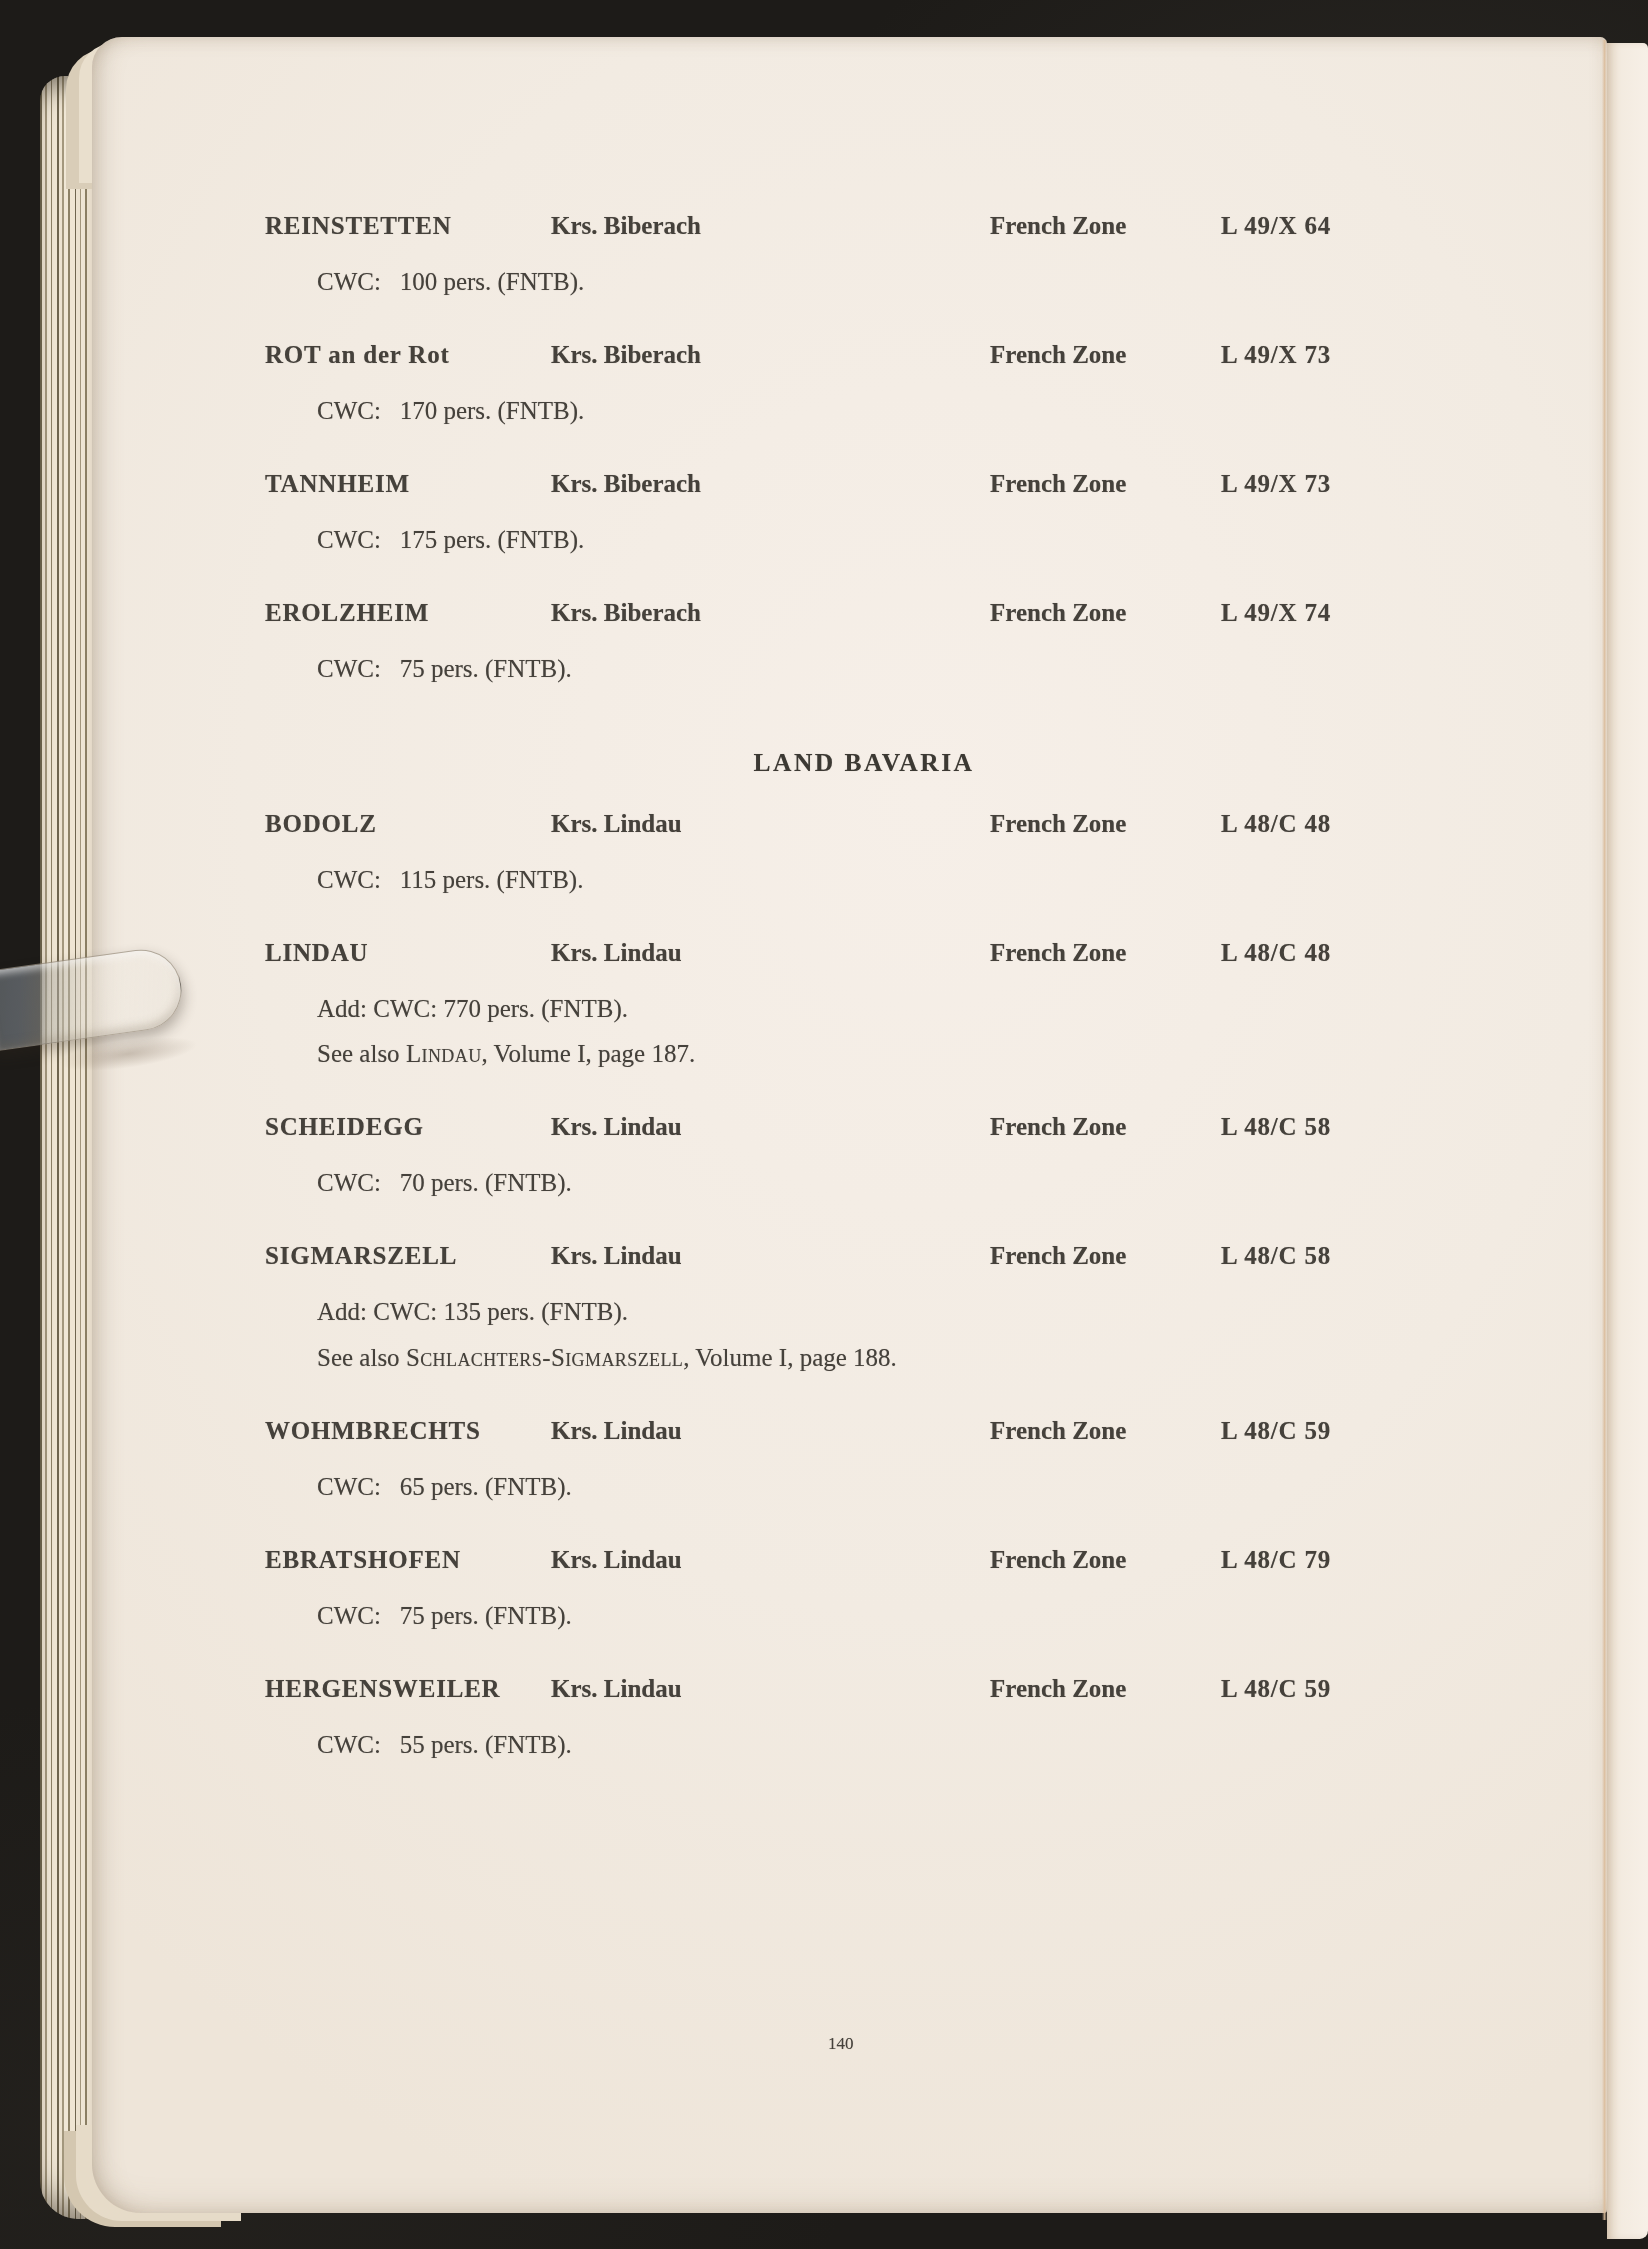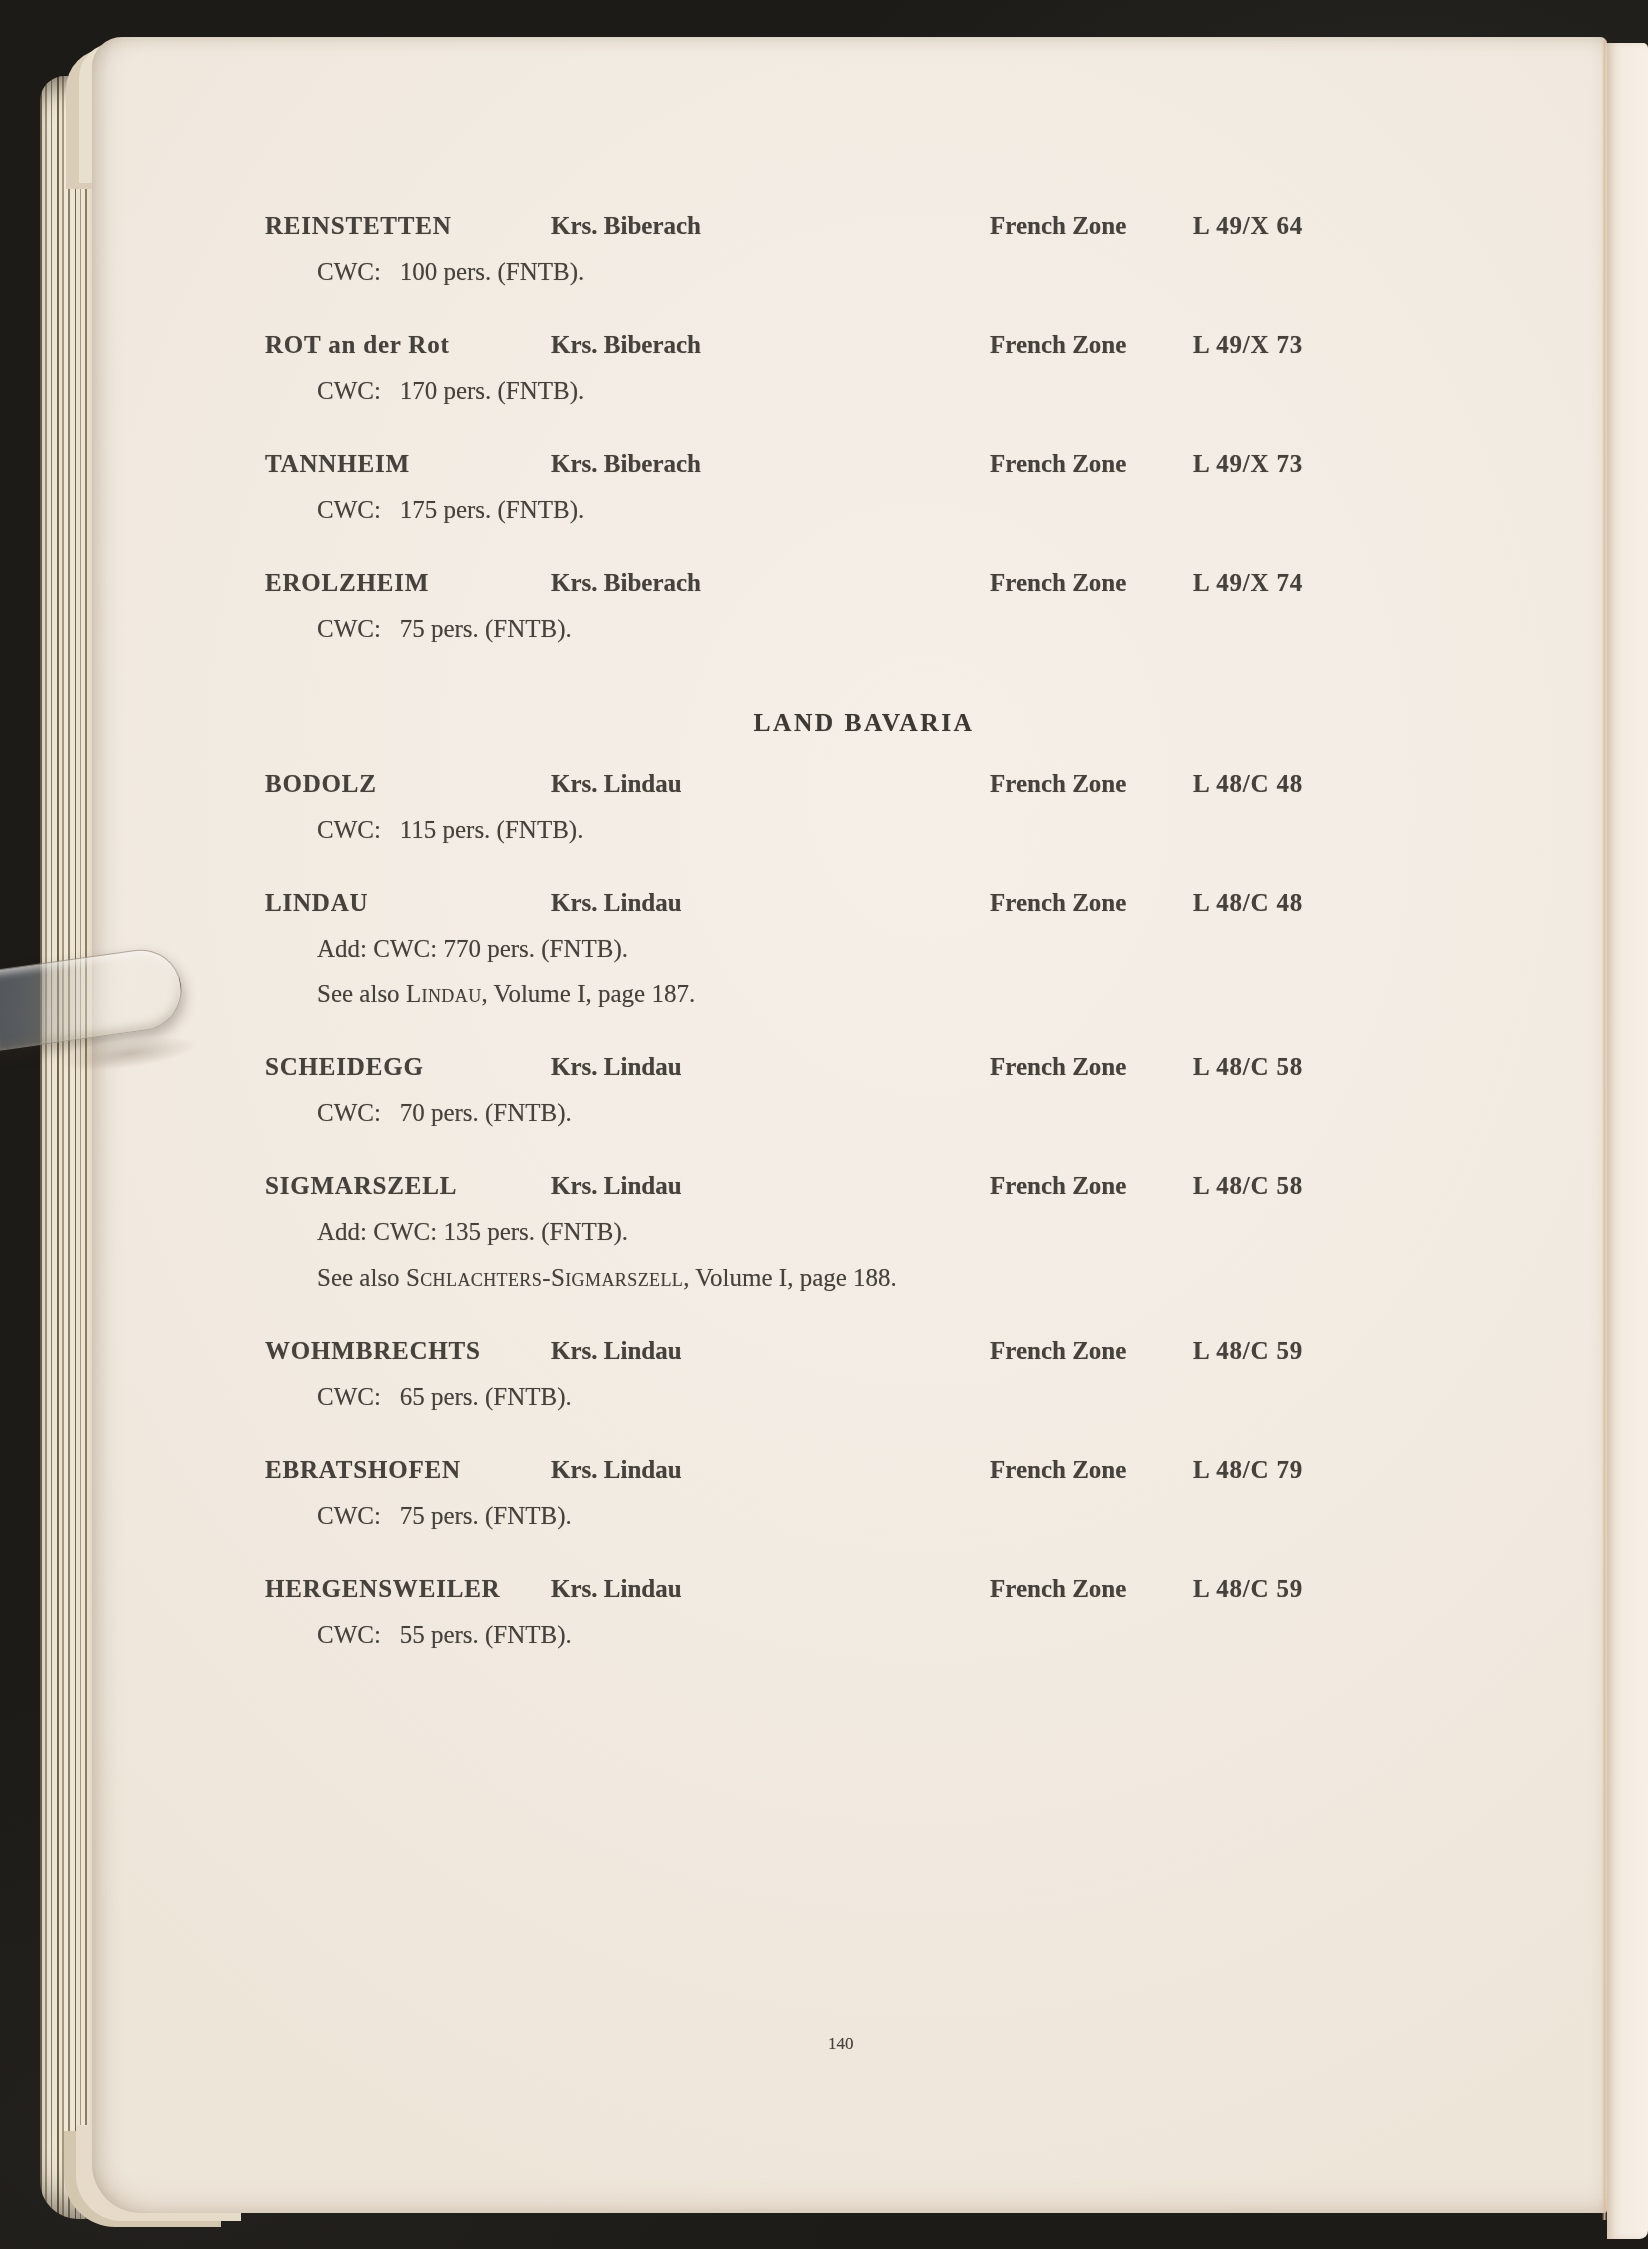--- a/index.html
+++ b/index.html
@@ -84,22 +84,22 @@
   .section-heading {
     line-height: 33px; margin: 61px 0 28px; text-align: center;
     transform: translateX(59px);
     font-weight: bold; font-size: 25.5px; letter-spacing: 2.5px; color: #3c3933;
   }
   .entry { margin-bottom: 40px; }
   .entry-row { position: relative; height: 33px; line-height: 33px; font-weight: bold; }
   .town  { position: absolute; left: 0;     letter-spacing: 0.8px; }
   .kreis { position: absolute; left: 286px; }
   .zone  { position: absolute; left: 725px; }
-  .grid  { position: absolute; left: 928px; letter-spacing: 0.8px; }
-  .detail   { margin-left: 52px; margin-top: 13px; line-height: 33px; white-space: pre-wrap; }
+  .grid  { position: absolute; left: 956px; letter-spacing: 0.8px; }
+  .detail   { margin-left: 52px; margin-top: 23px; line-height: 33px; white-space: pre-wrap; }
   .see-also { margin-left: 52px; margin-top: 12.4px; margin-bottom: 5px; line-height: 33px; }
   .sc-name  { font-variant: small-caps; letter-spacing: 0.4px; }
 
   .page-number {
     position: absolute; left: 828px; top: 2027px; width: 74px;
     font-size: 17px; line-height: 33px;
     color: #45413b; text-shadow: 0 0 0.8px rgba(67,63,57,.4);
   }
 </style>
 </head>

